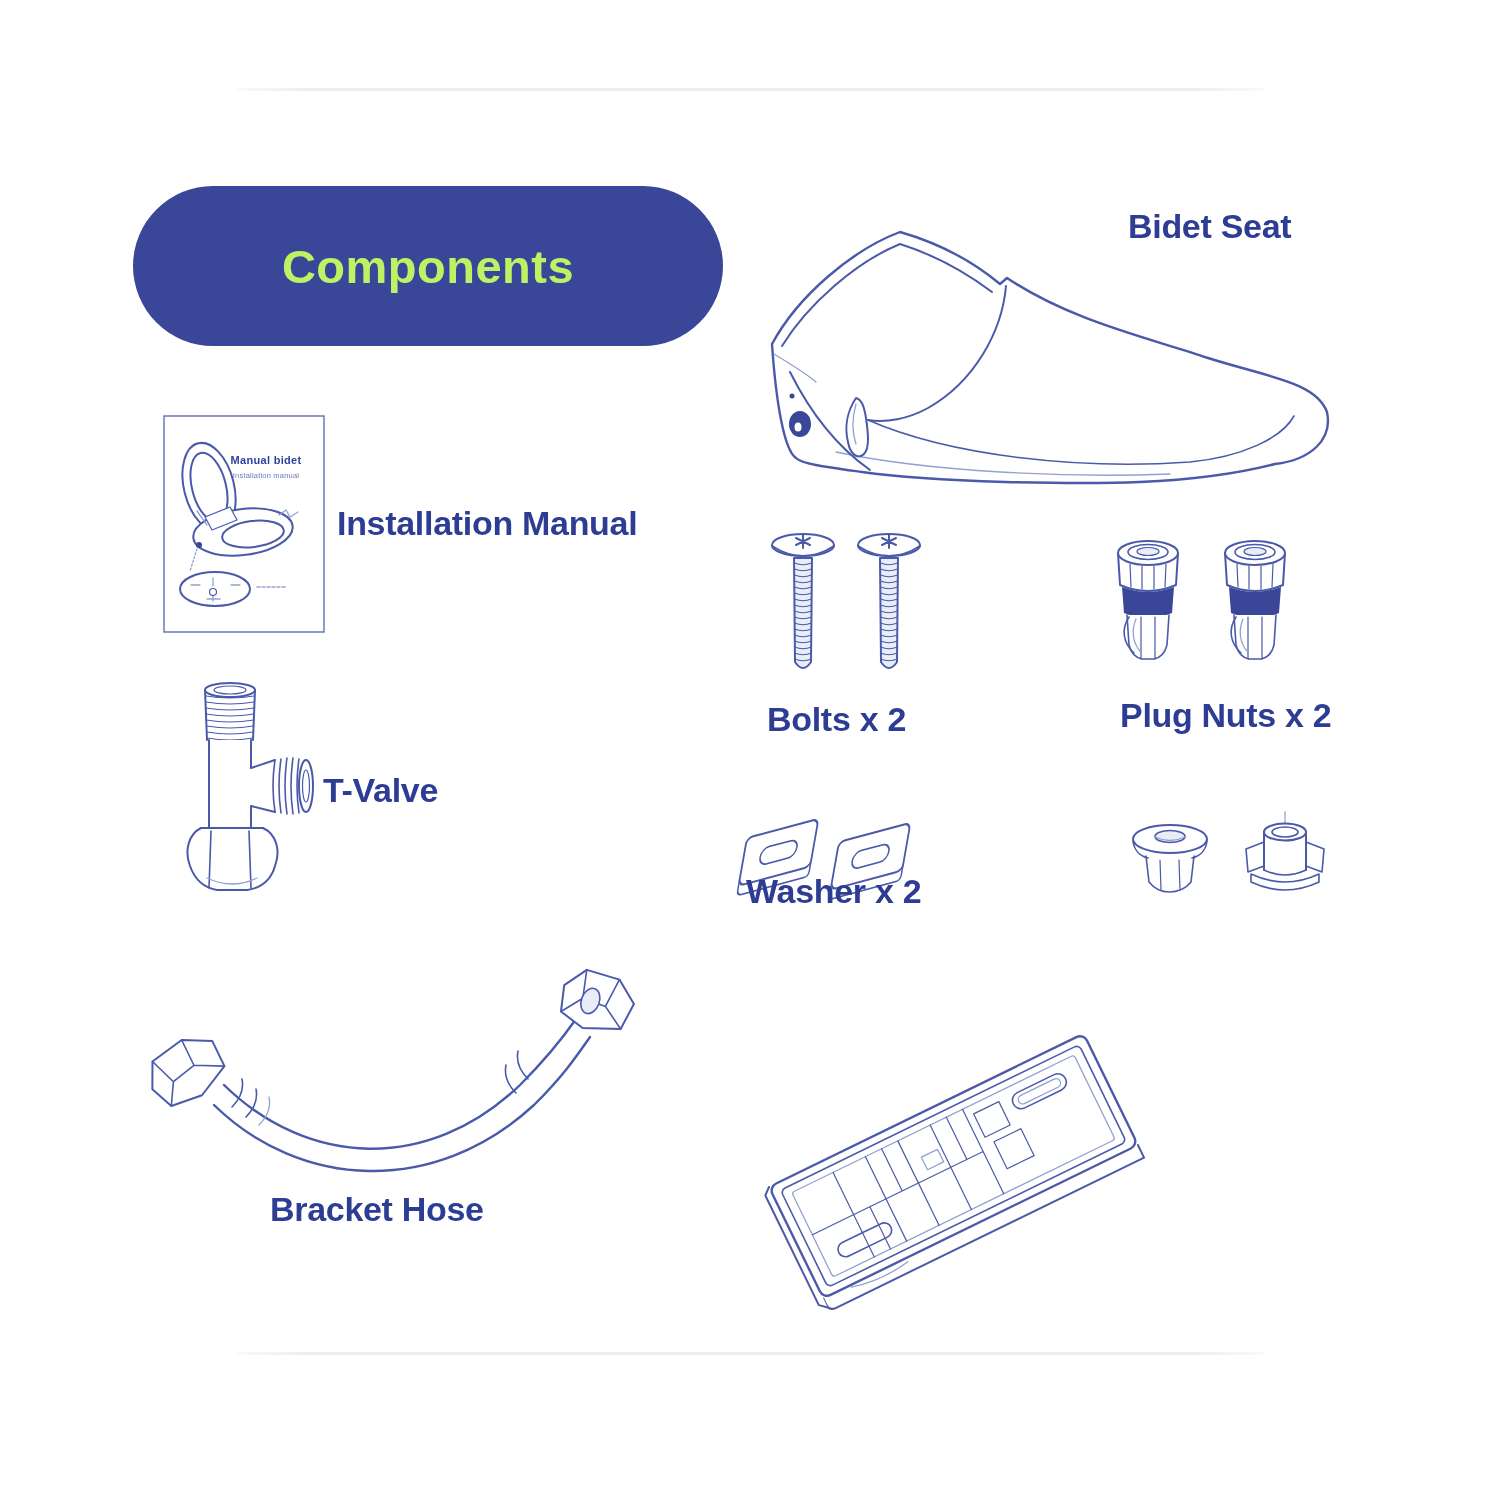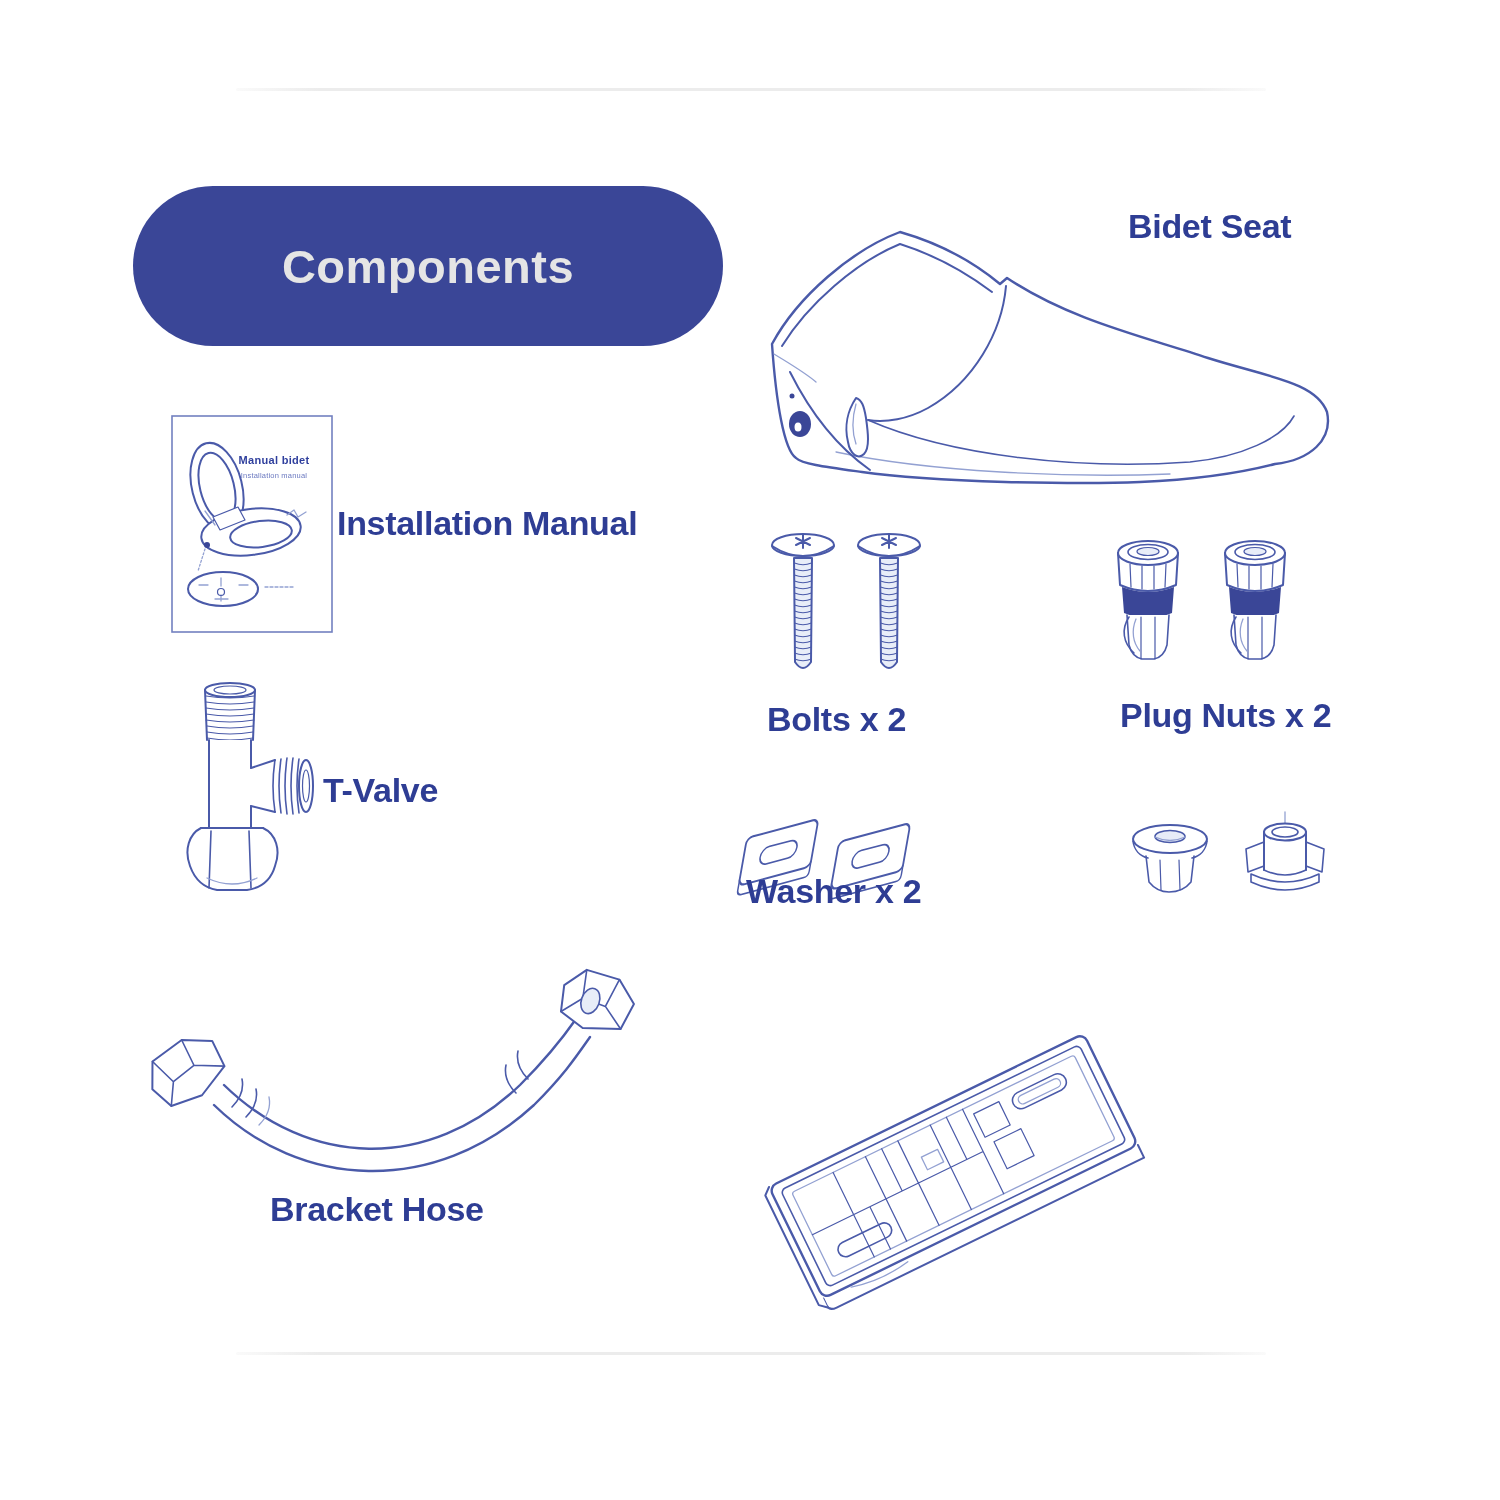--- a/index.html
+++ b/index.html
@@ -2,21 +2,21 @@
 <html><head>
 <meta charset="utf-8">
 <style>
   html,body{margin:0;padding:0;background:#ffffff;}
   .canvas{position:relative;width:1500px;height:1500px;background:#ffffff;overflow:hidden;
           font-family:"Liberation Sans",sans-serif;}
   .divider{position:absolute;height:3px;border-radius:2px;
            background:linear-gradient(to right,#fafafa,#ececec 8%,#ececec 92%,#fafafa);}
   .badge{position:absolute;left:133px;top:186px;width:590px;height:160px;border-radius:80px;
          background:#3a4697;display:flex;align-items:center;justify-content:center;}
-  .badge span{color:#e5e5e5;font-weight:700;font-size:47px;letter-spacing:.5px;}
+  .badge span{color:#bef264;font-weight:700;font-size:47px;letter-spacing:.5px;}
   .part-label{position:absolute;font-weight:700;font-size:34px;color:#2e3d94;
               white-space:nowrap;letter-spacing:-.3px;}
   .fig{position:absolute;}
   svg{display:block;overflow:visible;}
   .ln{fill:none;stroke:#4a5aa9;stroke-width:2;stroke-linecap:round;stroke-linejoin:round;}
   .lt{fill:none;stroke:#93a1d2;stroke-width:1.3;stroke-linecap:round;stroke-linejoin:round;}
   .fw{fill:#ffffff;}
   .fl{fill:#e8edf8;}
   .fd{fill:#3a4697;stroke:none;}
   .thin{stroke-width:1.2;}
@@ -47,21 +47,21 @@
       <path class="lt" d="M4 130 C20 140 34 148 46 158"></path>
       <ellipse class="fd" cx="30" cy="200" rx="11" ry="13"></ellipse>
       <ellipse class="fw" cx="28" cy="203" rx="3.5" ry="4.5"></ellipse>
       <circle class="fd" cx="22" cy="172" r="2.5"></circle>
       <path class="ln fw" d="M86 174 C78 186 74 202 78 218 C80 230 88 236 94 230 C100 224 98 208 96 194 C94 182 92 176 86 174 Z"></path>
       <path class="lt" d="M86 180 C82 194 82 208 86 220"></path>
     </svg>
   </div>
   <div class="part-label" style="left:1128px;top:207px;">Bidet Seat</div>
 
-  <div class="fig" style="left:171px;top:415px;width:194px;height:218px;">
+  <div class="fig" style="left:163px;top:415px;width:194px;height:218px;">
     <svg width="162" height="218" viewBox="0 0 162 218">
       <rect class="fw" x="1" y="1" width="160" height="216" stroke="#7280c0" stroke-width="1.6"></rect>
       <text class="mtxt" x="103" y="49" text-anchor="middle">Manual bidet</text>
       <text class="mtxt2" x="103" y="63" text-anchor="middle">Installation manual</text>
       <g>
         <ellipse class="ln" transform="rotate(-14 46 72)" cx="46" cy="72" rx="25" ry="45" stroke-width="1.4"></ellipse>
         <ellipse class="ln" transform="rotate(-14 46 72)" cx="46" cy="72" rx="17" ry="35" stroke-width="1.2"></ellipse>
         <ellipse class="ln fw" transform="rotate(-7 80 117)" cx="80" cy="117" rx="50" ry="23" stroke-width="1.4"></ellipse>
         <ellipse class="ln" transform="rotate(-7 90 119)" cx="90" cy="119" rx="31" ry="13" stroke-width="1.2"></ellipse>
         <path class="ln fw thin" d="M42 102 l25 -10 l7 13 l-25 10 Z"></path>

